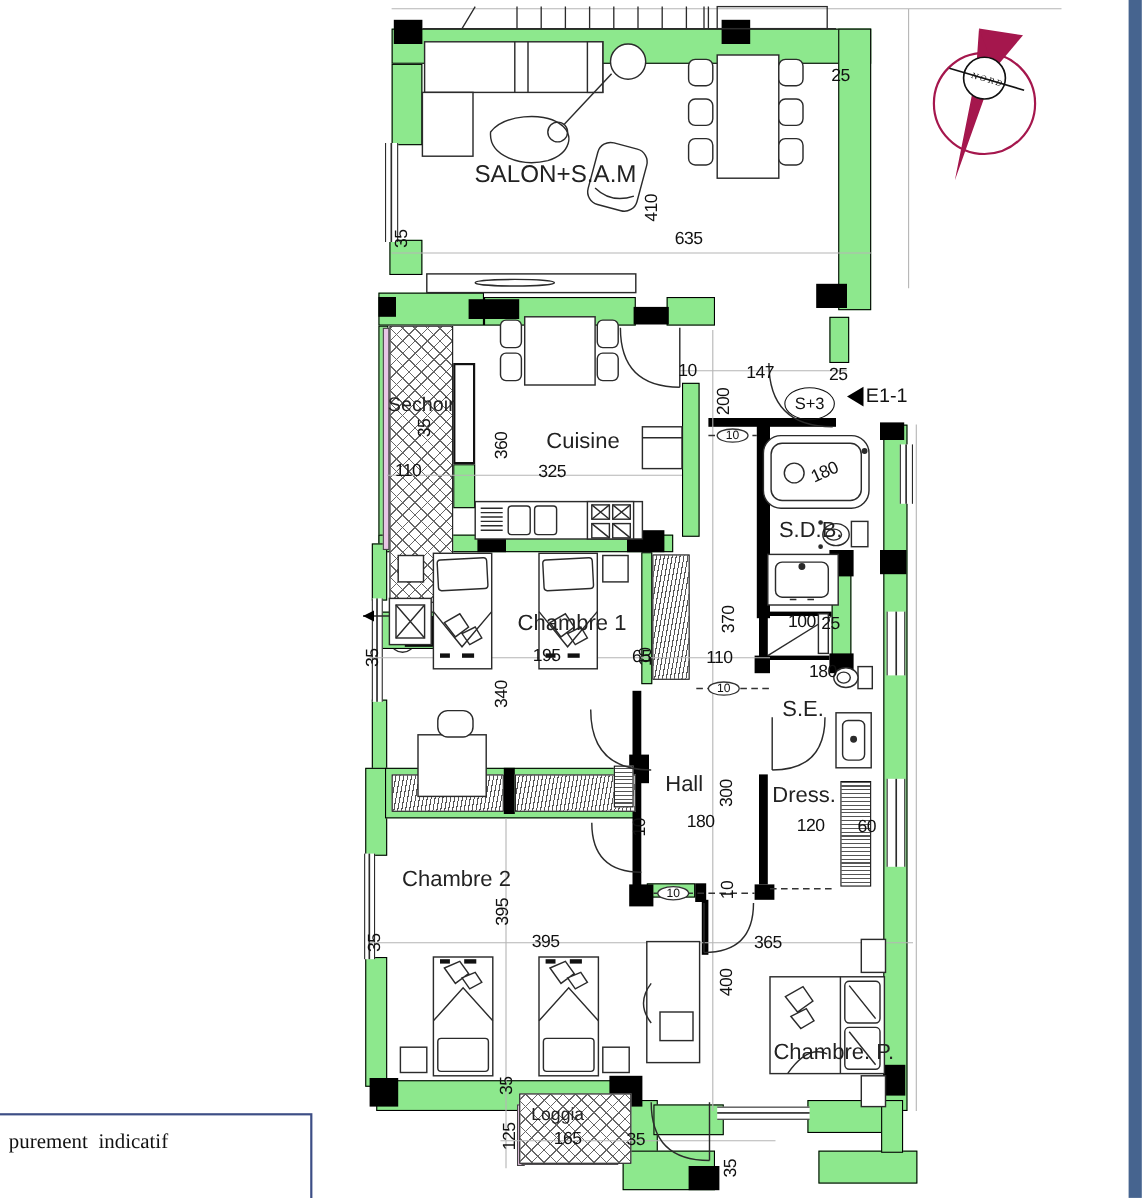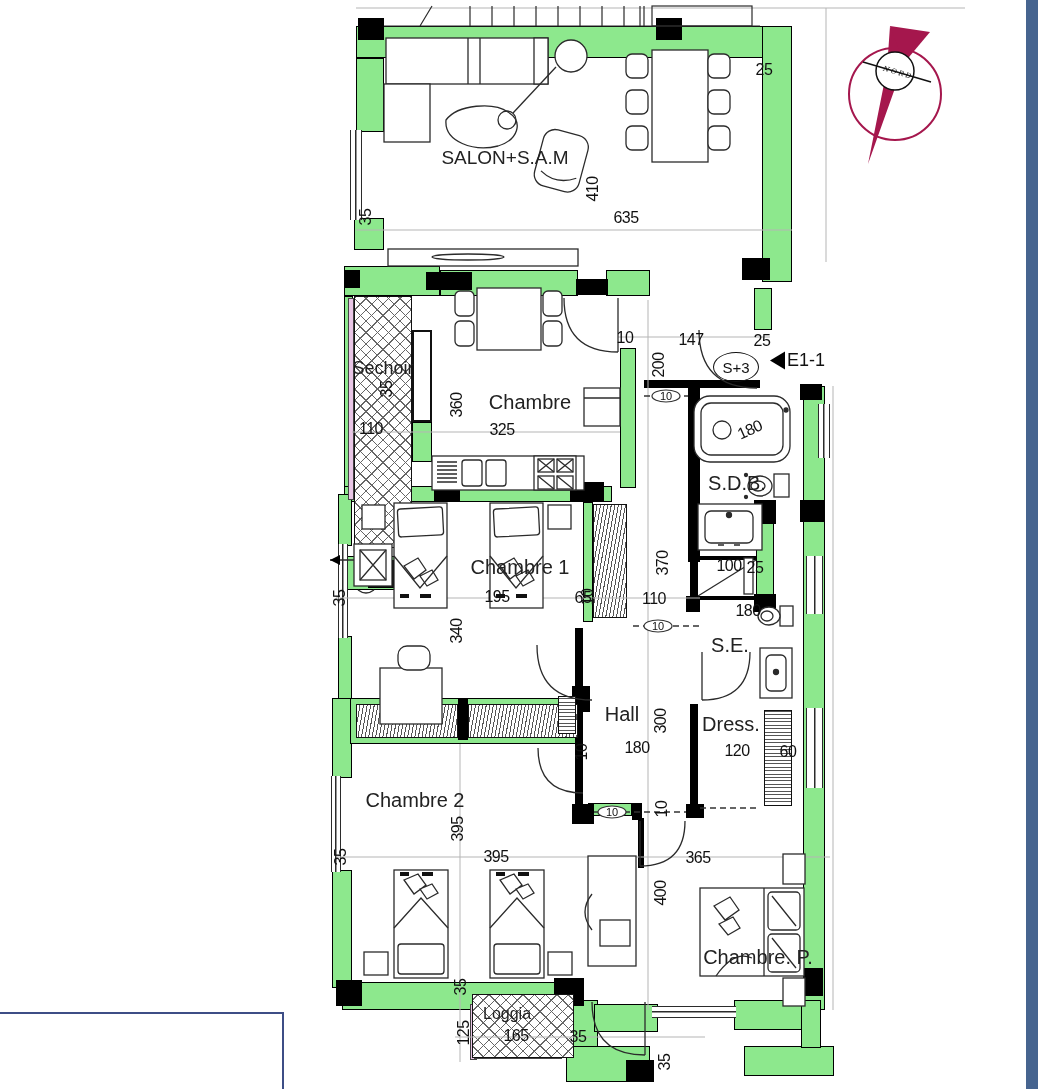--- a/index.html
+++ b/index.html
@@ -304,23 +304,23 @@
 
   <svg width="105" height="165" viewBox="0 0 105 165" style="left:843px;top:14px">
     <circle cx="52" cy="80" r="46" stroke="#A5174D" stroke-width="2" fill="none"></circle>
     <polygon points="47,12 87,18 61,49 53,41" fill="#A5174D"></polygon>
     <polygon points="47,12 61,49 25,150 44,55" fill="#A5174D"></polygon>
     <circle cx="52" cy="57" r="19" fill="#fff" stroke="#111" stroke-width="1.5"></circle>
     <path d="M20,48 L88,68" stroke="#111" stroke-width="1.5"></path>
     <text x="40" y="60" font-size="7" font-style="italic" font-family="DejaVu Serif, serif" letter-spacing="2" transform="rotate(16 52 57)" fill="#111">NORD</text>
   </svg>
 
-  <div class="rl" style="left:505px;top:158px;font-size:19px">SALON+S.A.M</div>
+  <div class="rl" style="left:505px;top:158px;font-size:22px">SALON+S.A.M</div>
   <div class="rl" style="left:383px;top:368px;font-size:18px">Sechoir</div>
-  <div class="rl" style="left:530px;top:402px">Chambre</div>
+  <div class="rl" style="left:530px;top:402px">Cuisine</div>
   <div class="rl" style="left:737px;top:483px">S.D.B.</div>
   <div class="rl" style="left:730px;top:645px">S.E.</div>
   <div class="rl" style="left:622px;top:714px">Hall</div>
   <div class="rl" style="left:731px;top:724px">Dress.</div>
   <div class="rl" style="left:520px;top:567px">Chambre 1</div>
   <div class="rl" style="left:415px;top:800px">Chambre 2</div>
   <div class="rl" style="left:758px;top:957px">Chambre. P.</div>
   <div class="rl" style="left:507px;top:1014px;font-size:16px">Loggia</div>
 
   <div class="oval" style="left:736px;top:367px">S+3</div>
@@ -366,16 +366,17 @@
   <div class="dim v" style="left:341px;top:857px">35</div>
   <div class="dim v" style="left:461px;top:987px">35</div>
   <div class="dim" style="left:698px;top:858px">365</div>
   <div class="dim v" style="left:661px;top:893px">400</div>
   <div class="dim v" style="left:464px;top:1033px">125</div>
   <div class="dim" style="left:516px;top:1036px">165</div>
   <div class="dim" style="left:578px;top:1037px">35</div>
   <div class="dim v" style="left:665px;top:1062px">35</div>
 
   <div id="note">
+    <div>purement indicatif</div>
   </div>
 
   <div id="bluebar"></div>
 </div>
 
 </body></html>

